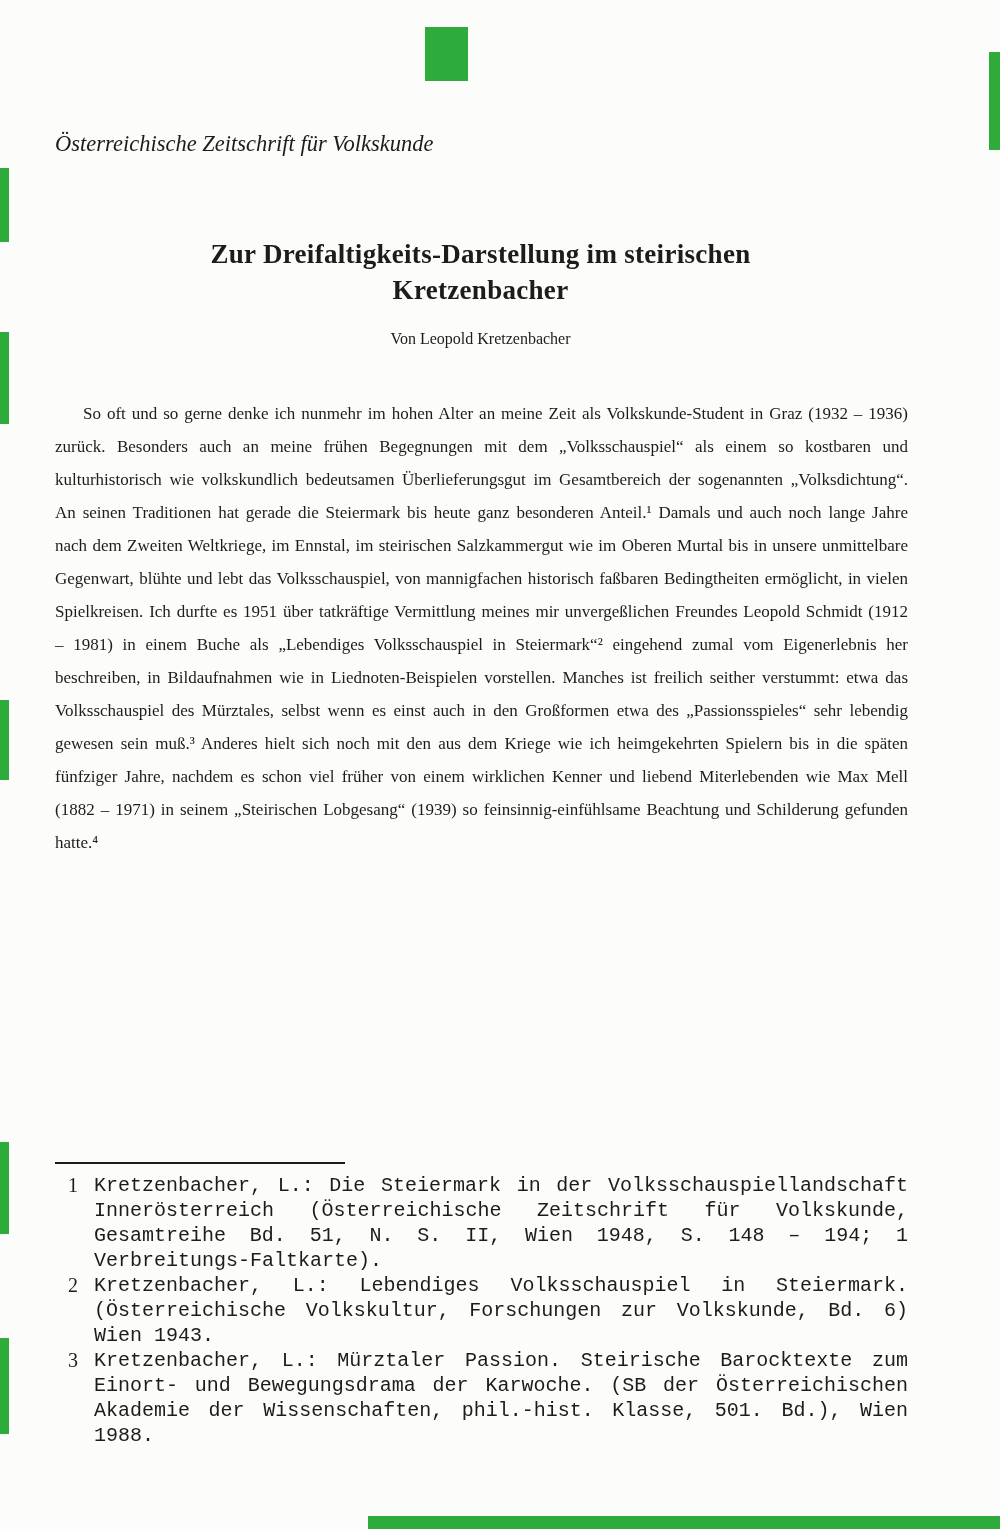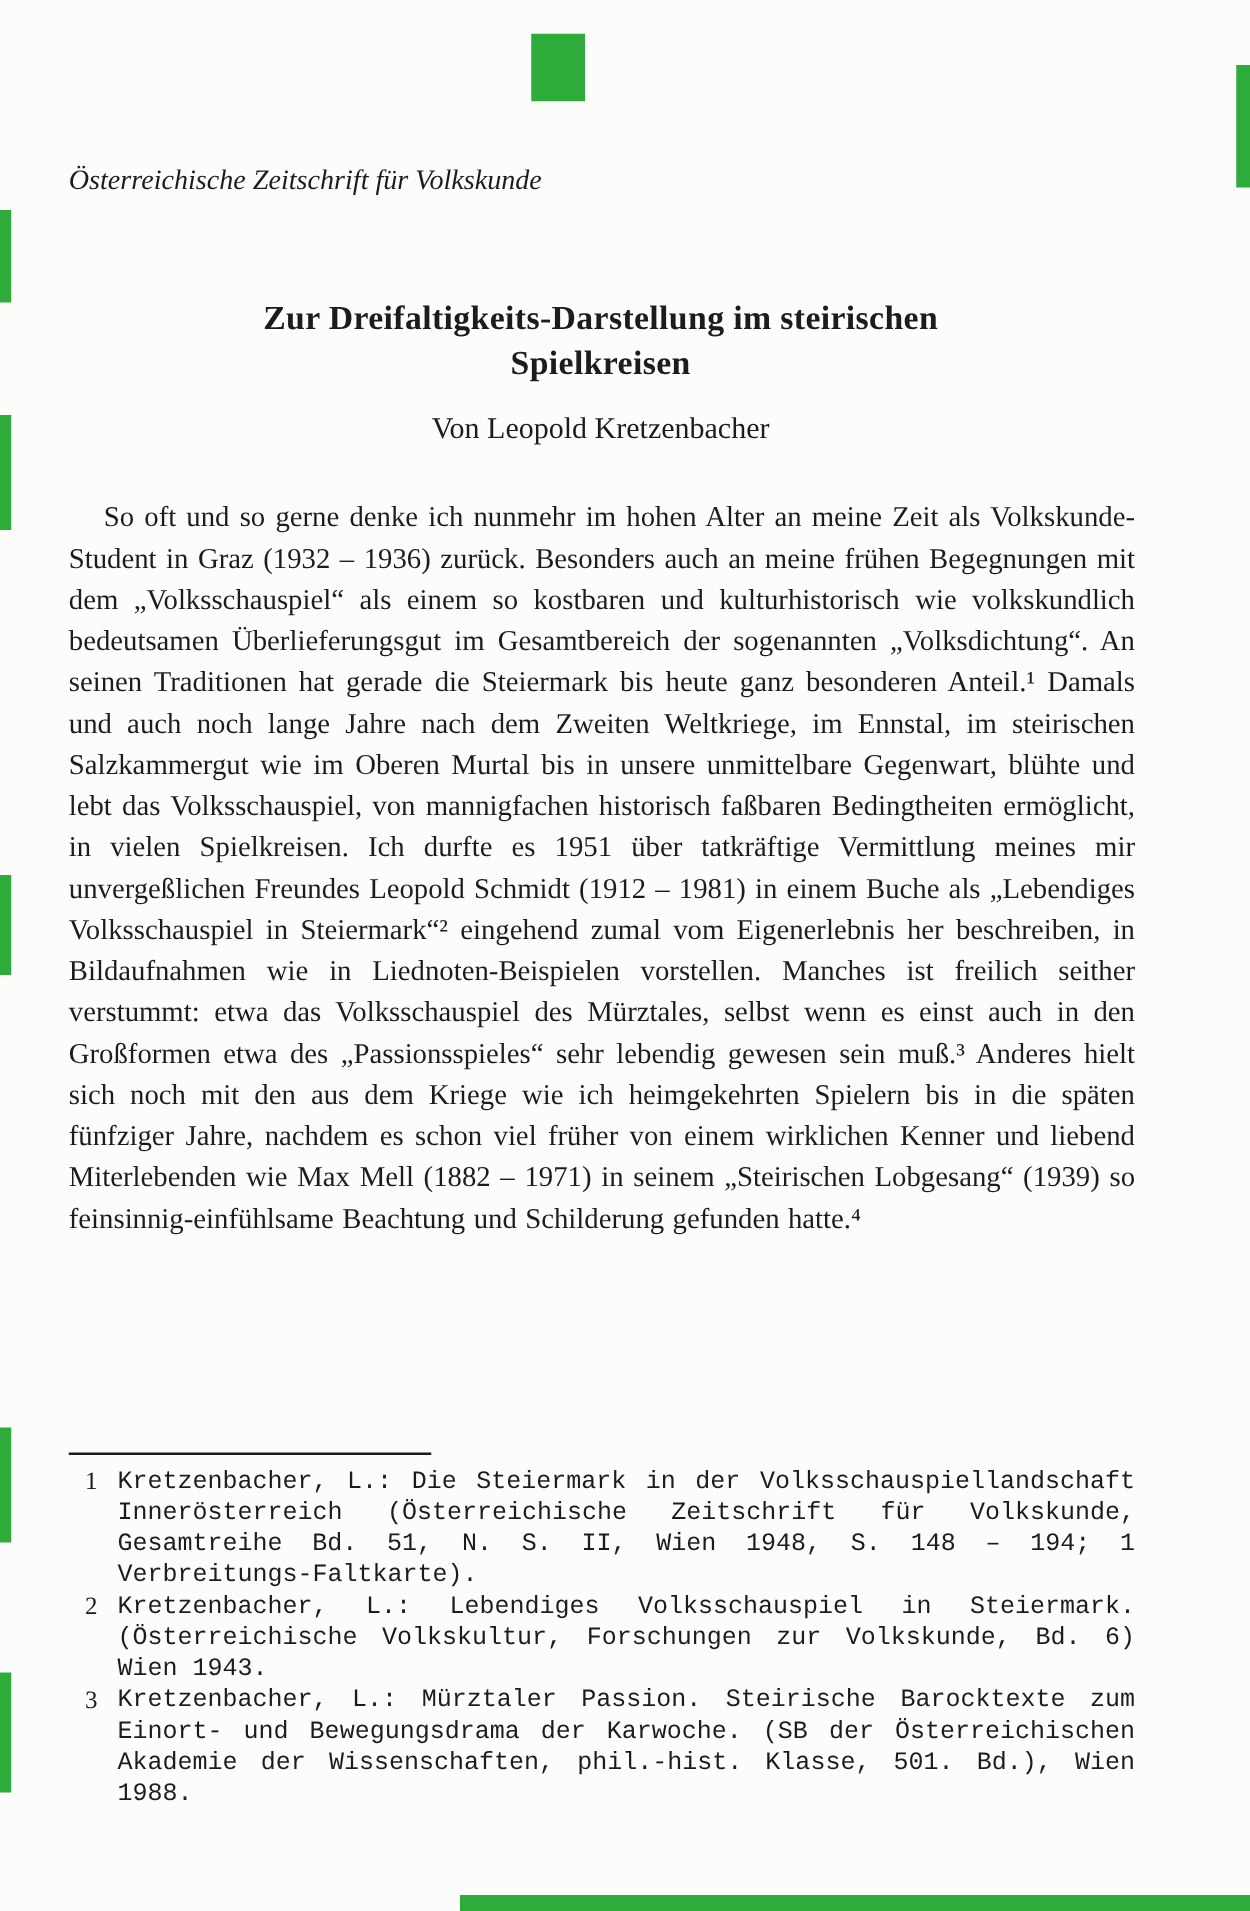--- a/index.html
+++ b/index.html
@@ -57,30 +57,30 @@
     font-size: 27px;
     line-height: 36px;
     letter-spacing: 0.3px;
   }
   .article-byline {
     position: absolute;
     left: 55px;
     right: 122px;
     top: 330px;
     text-align: center;
-    font-size: 24px;
+    font-size: 16px;
   }
 
   
   .article-body {
     position: absolute;
     left: 55px;
     right: 120px;
     top: 397px;
-    font-size: 23px;
+    font-size: 17px;
     line-height: 33px;
     text-align: justify;
     text-indent: 28px;
     word-spacing: 1px;
   }
 
   
   .footnote-separator {
     position: absolute;
     left: 55px;
@@ -124,21 +124,21 @@
   <div class="artifact art-left-4"></div>
   <div class="artifact art-left-5"></div>
   <div class="artifact art-bottom-strip"></div>
 
   <div class="journal-header">
     <span>Österreichische Zeitschrift für Volkskunde</span>
   </div>
 
   <h1 class="article-title" style="margin:17px;">
     <div>Zur Dreifaltigkeits-Darstellung im steirischen</div>
-    <div>Spielkreisen</div>
+    <div>Kretzenbacher</div>
   </h1>
 
   <div class="article-byline">Von Leopold Kretzenbacher</div>
 
   <p class="article-body" style="margin:0;">So oft und so gerne denke ich nunmehr im hohen Alter an meine Zeit als Volkskunde-Student in Graz (1932 – 1936) zurück. Besonders auch an meine frühen Begegnungen mit dem „Volksschauspiel“ als einem so kostbaren und kulturhistorisch wie volkskundlich bedeutsamen Überlieferungsgut im Gesamtbereich der sogenannten „Volksdichtung“. An seinen Traditionen hat gerade die Steiermark bis heute ganz besonderen Anteil.¹ Damals und auch noch lange Jahre nach dem Zweiten Weltkriege, im Ennstal, im steirischen Salzkammergut wie im Oberen Murtal bis in unsere unmittelbare Gegenwart, blühte und lebt das Volksschauspiel, von mannigfachen historisch faßbaren Bedingtheiten ermöglicht, in vielen Spielkreisen. Ich durfte es 1951 über tatkräftige Vermittlung meines mir unvergeßlichen Freundes Leopold Schmidt (1912 – 1981) in einem Buche als „Lebendiges Volksschauspiel in Steiermark“² eingehend zumal vom Eigenerlebnis her beschreiben, in Bildaufnahmen wie in Liednoten-Beispielen vorstellen. Manches ist freilich seither verstummt: etwa das Volksschauspiel des Mürztales, selbst wenn es einst auch in den Großformen etwa des „Passionsspieles“ sehr lebendig gewesen sein muß.³ Anderes hielt sich noch mit den aus dem Kriege wie ich heimgekehrten Spielern bis in die späten fünfziger Jahre, nachdem es schon viel früher von einem wirklichen Kenner und liebend Miterlebenden wie Max Mell (1882 – 1971) in seinem „Steirischen Lobgesang“ (1939) so feinsinnig-einfühlsame Beachtung und Schilderung gefunden hatte.⁴</p>
 
   <div class="footnote-separator"></div>
 
   <div class="footnotes">
     <div class="footnote-item">

